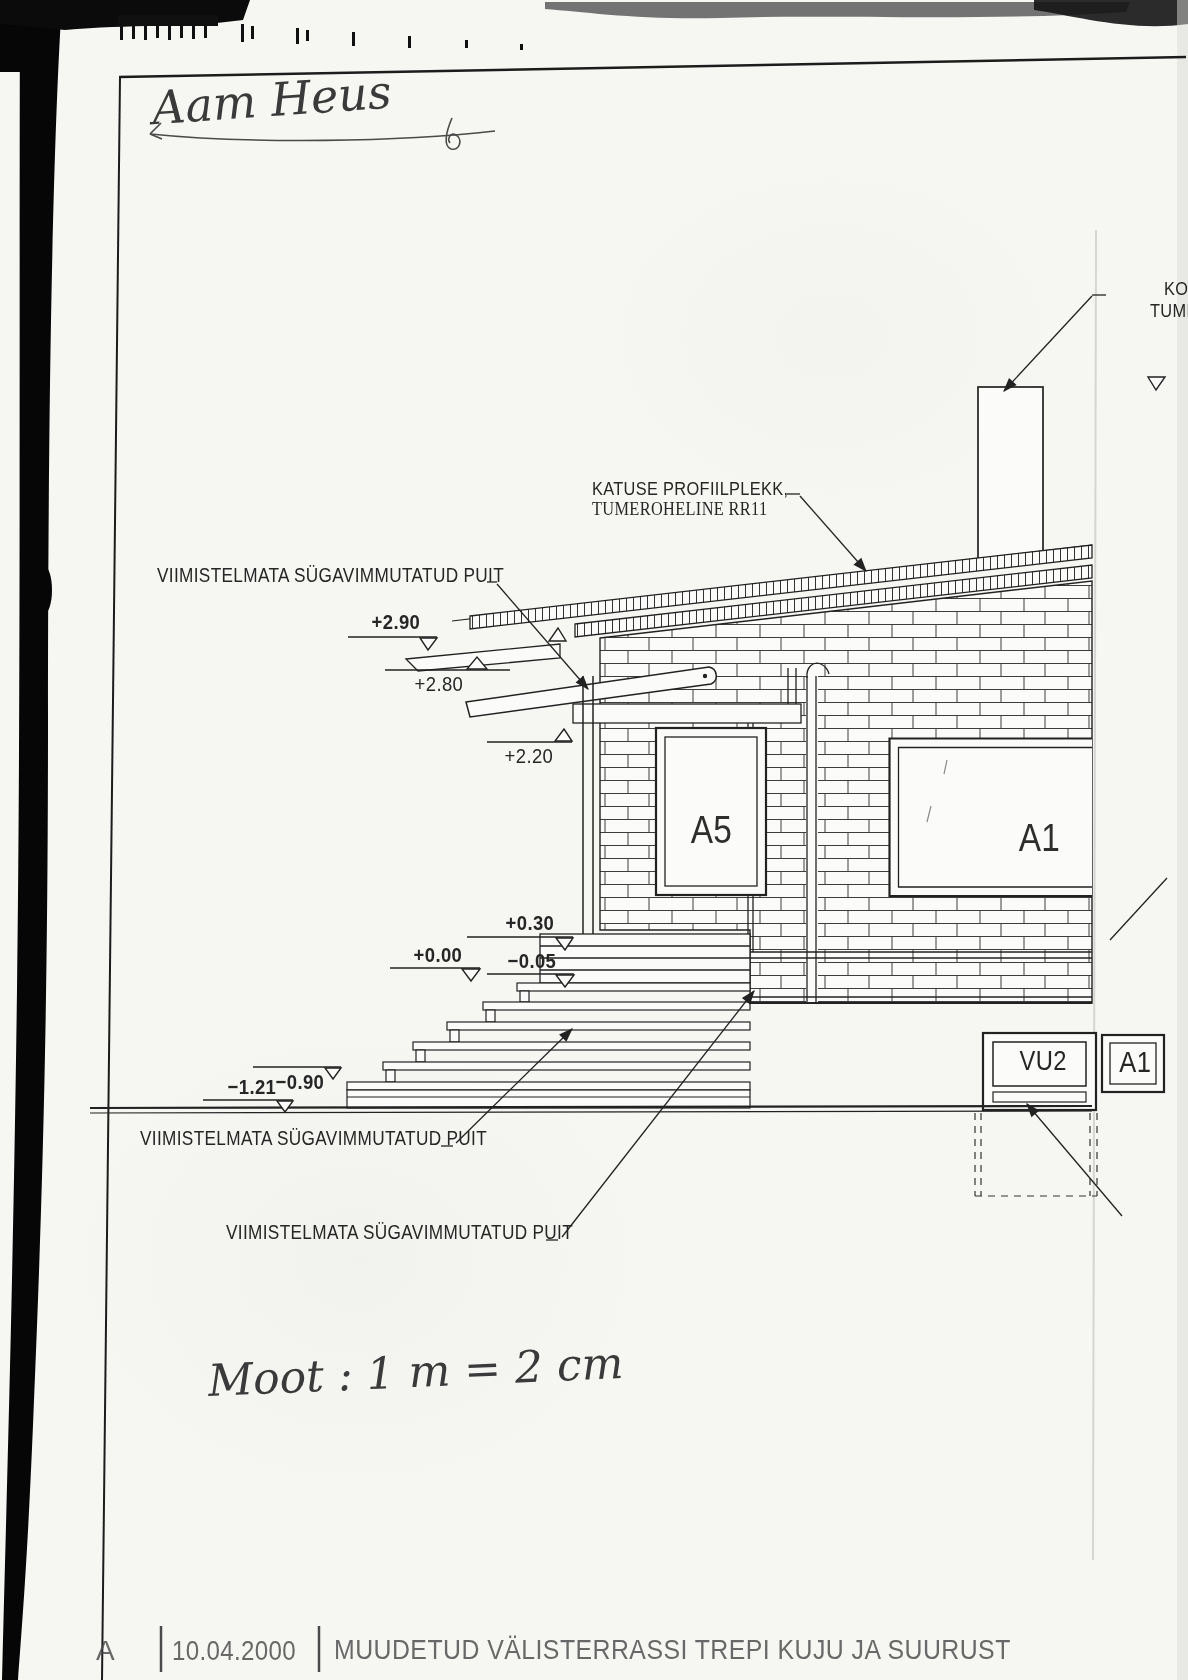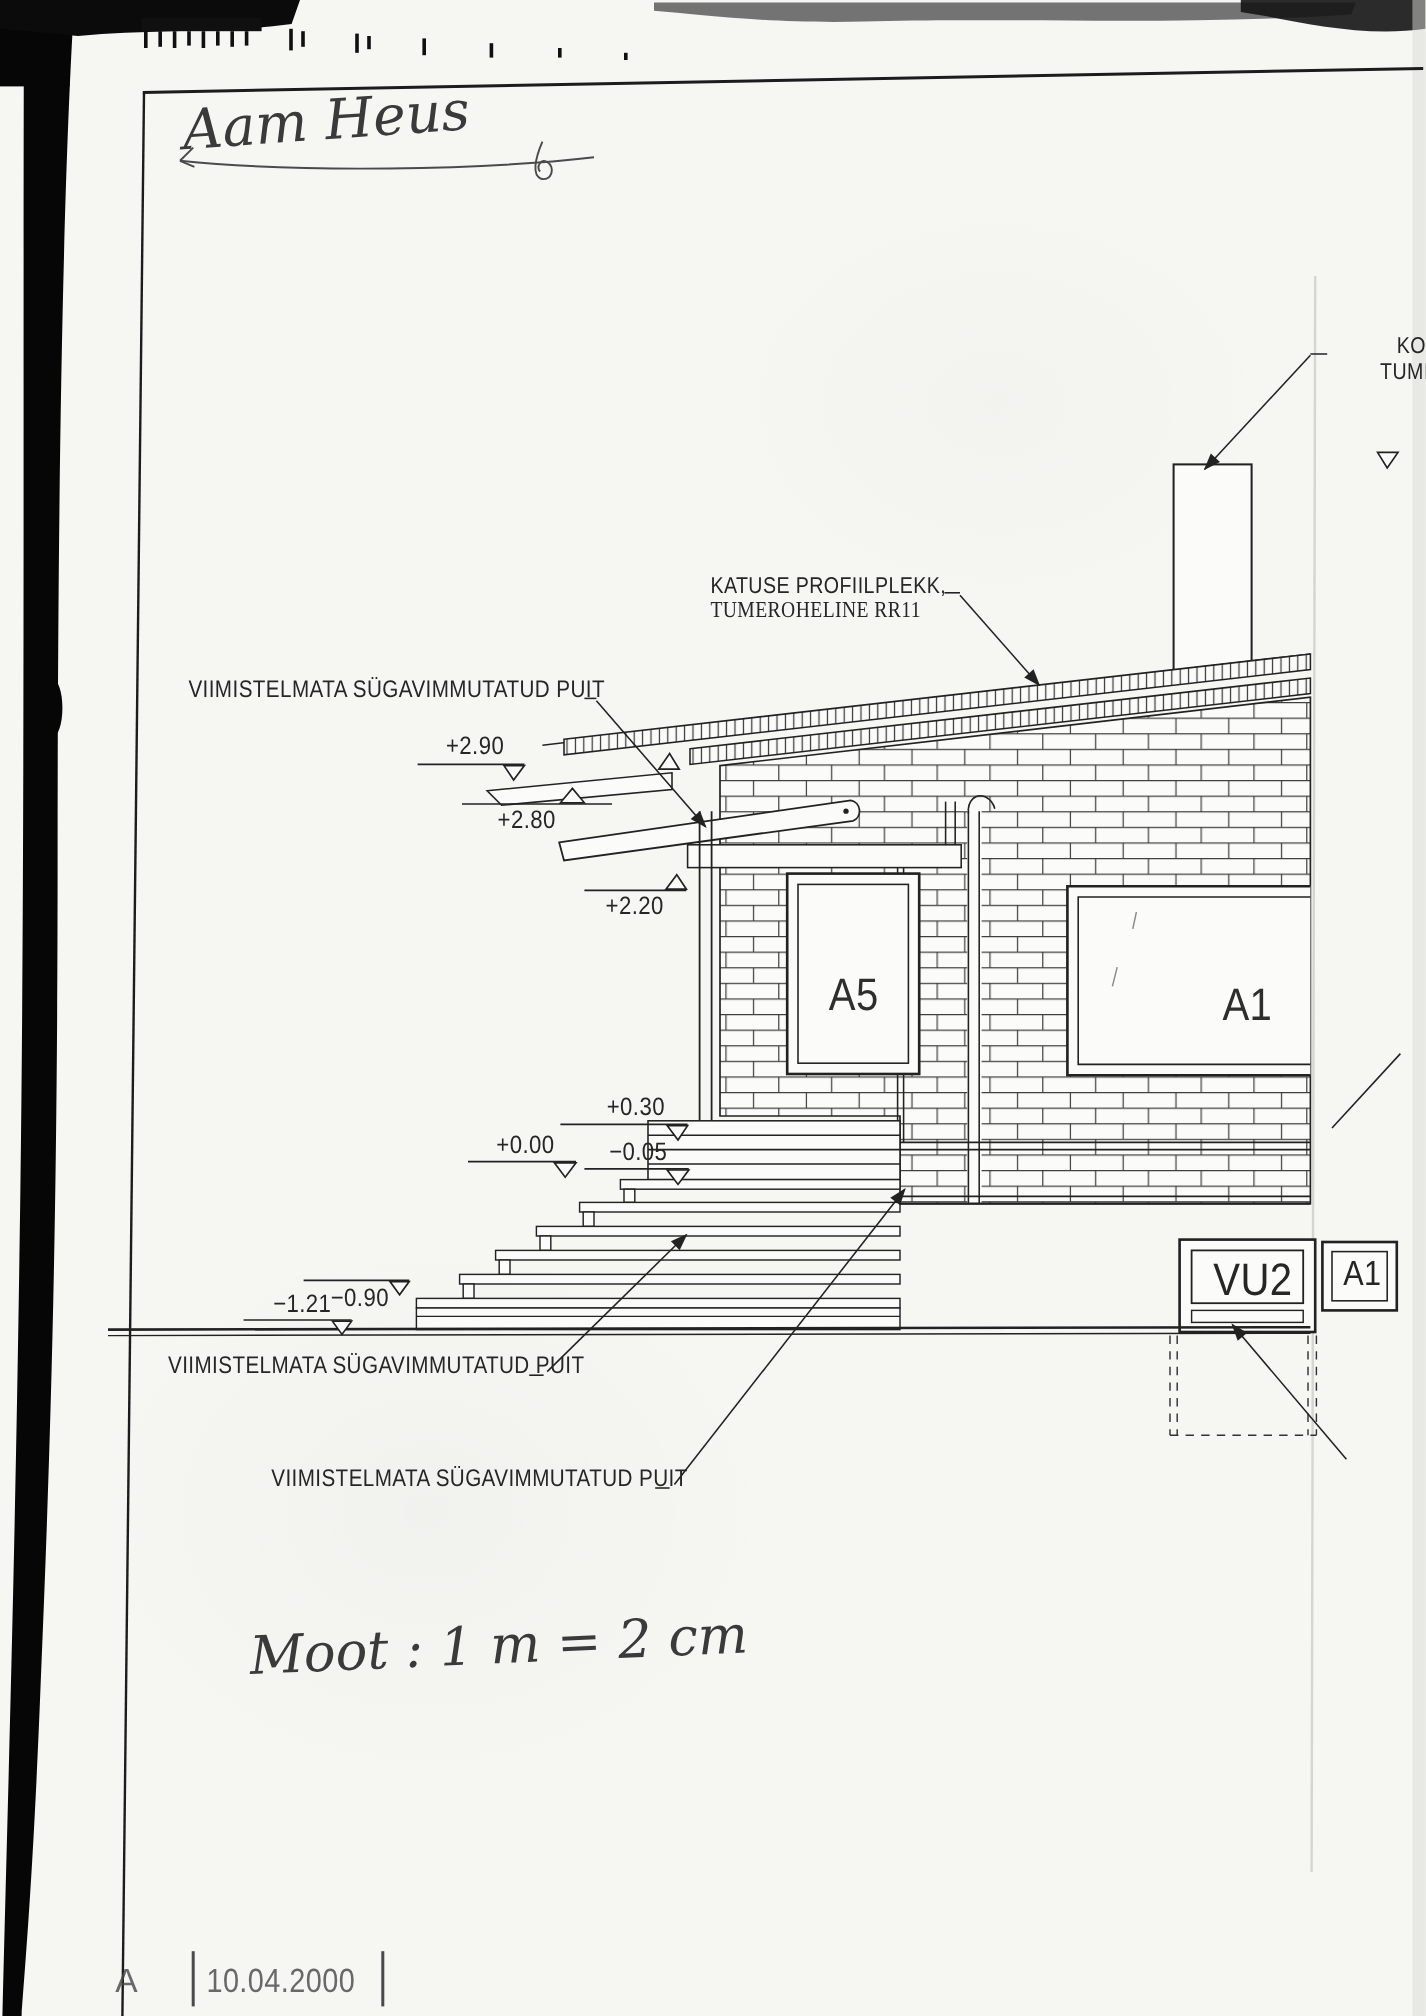--- a/index.html
+++ b/index.html
@@ -8,21 +8,21 @@
           radial-gradient(ellipse 400px 300px at 70% 20%, rgba(0,0,0,0.015), transparent 60%),
           radial-gradient(ellipse 500px 400px at 30% 75%, rgba(0,0,0,0.02), transparent 60%),
           #f6f6f3;
         font-family:"Liberation Sans",sans-serif;}
   svg#linework{position:absolute;left:0;top:0;}
   .lbl{position:absolute;color:#262626;white-space:nowrap;line-height:1.08;}
   .narrow{display:inline-block;transform:scaleX(0.86);transform-origin:left top;letter-spacing:0.4px;}
   .narrow-r{display:inline-block;transform:scaleX(0.88);transform-origin:right top;letter-spacing:0.4px;}
   .tech{font-size:19px;}
   .lvl{font-size:21px;}
-  .ra{text-align:right;}
+  .ra{text-align:right;font-weight:bold;}
   .ca{text-align:center;}
   .big{font-size:38px;color:#2e2e2e;}
   .hand{font-family:"DejaVu Serif",serif;font-style:italic;color:#3a3a3a;}
   .faded{color:#4a4a4a;opacity:0.82;filter:blur(0.4px);}
 </style>
 </head>
 <body>
 
 <div id="page">
 
@@ -252,33 +252,35 @@
   <span class="narrow-r">−0.05</span></div>
 <div class="lbl lvl ra" style="left:244px;top:1043px;width:80px;margin-top:28px;">
   <span class="narrow-r">−0.90</span></div>
 <div class="lbl lvl ra" style="left:196px;top:1076px;width:80px;">
   <span class="narrow-r">−1.21</span></div>
 
 <div class="lbl big ca" style="left:673px;top:810px;width:72px;">
   <span class="narrow-r">A5</span></div>
 <div class="lbl big ca" style="left:1000px;top:818px;width:74px;">
   <span class="narrow-r">A1</span></div>
-<div class="lbl ca" style="left:996px;top:1047px;width:88px;font-size:38px;">
+<div class="lbl ca" style="left:996px;top:1047px;width:88px;font-size:27px;">
   <span class="narrow-r">VU2</span></div>
 <div class="lbl ca" style="left:1108px;top:1047px;width:50px;font-size:29px;">
   <span class="narrow-r">A1</span></div>
 
 <div class="lbl" style="left:140px;top:1128px;font-size:20px;">
   <span class="narrow">VIIMISTELMATA SÜGAVIMMUTATUD PUIT</span></div>
 <div class="lbl" style="left:226px;top:1222px;font-size:20px;">
   <span class="narrow">VIIMISTELMATA SÜGAVIMMUTATUD PUIT</span></div>
 
 <div class="lbl hand" style="left:208px;top:1348px;font-size:44px;transform:rotate(-2.5deg);">Moot :  1 m = 2 cm</div>
 
 <div class="lbl faded" style="left:96px;top:1636px;font-size:28px;">A</div>
 <svg style="position:absolute;left:0;top:0;" width="1188" height="1680">
   <line x1="161" y1="1626" x2="161" y2="1672" stroke="#4a4a4a" stroke-width="2.5"></line>
   <line x1="319" y1="1626" x2="319" y2="1672" stroke="#4a4a4a" stroke-width="2.5"></line>
 </svg>
 <div class="lbl faded" style="left:172px;top:1636px;font-size:28px;">
   <span class="narrow">10.04.2000</span></div>
+<div class="lbl faded" style="left:334px;top:1636px;font-size:27px;">
+  <span class="narrow" style="transform:scaleX(0.92);letter-spacing:0.5px;">MUUDETUD  VÄLISTERRASSI  TREPI  KUJU  JA  SUURUST</span></div>
 
 </div>
 
 </body></html>

